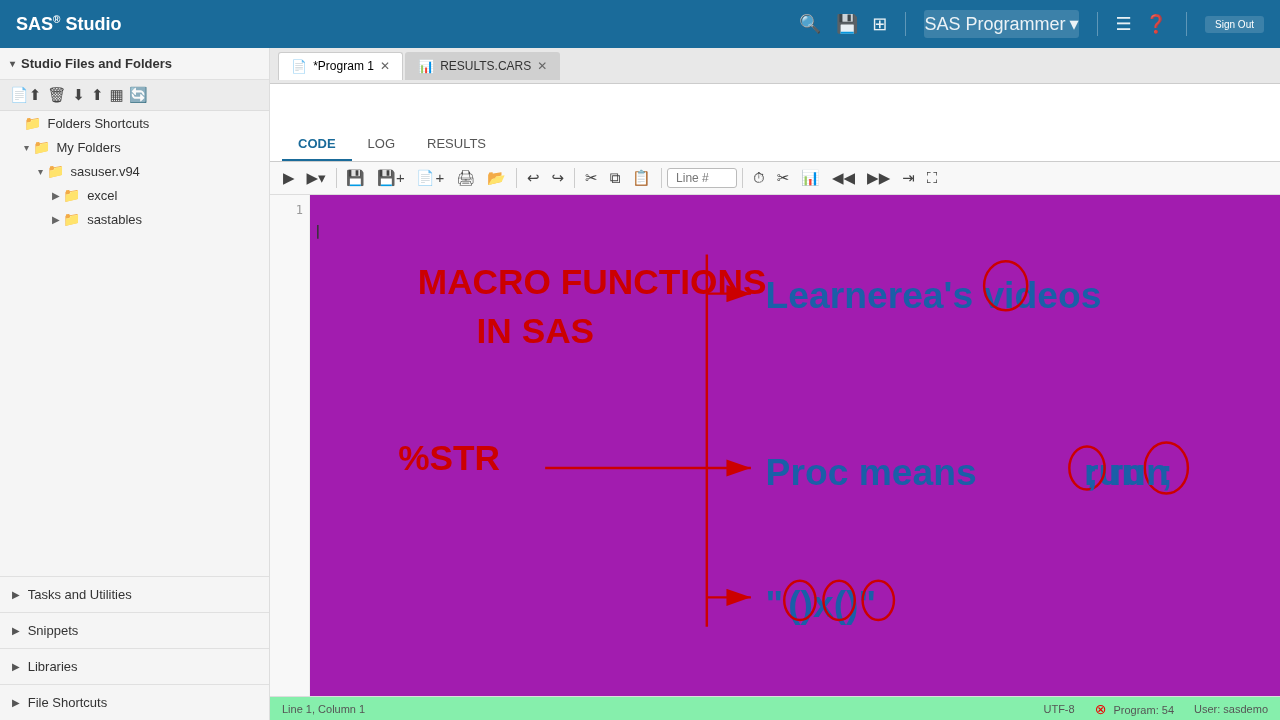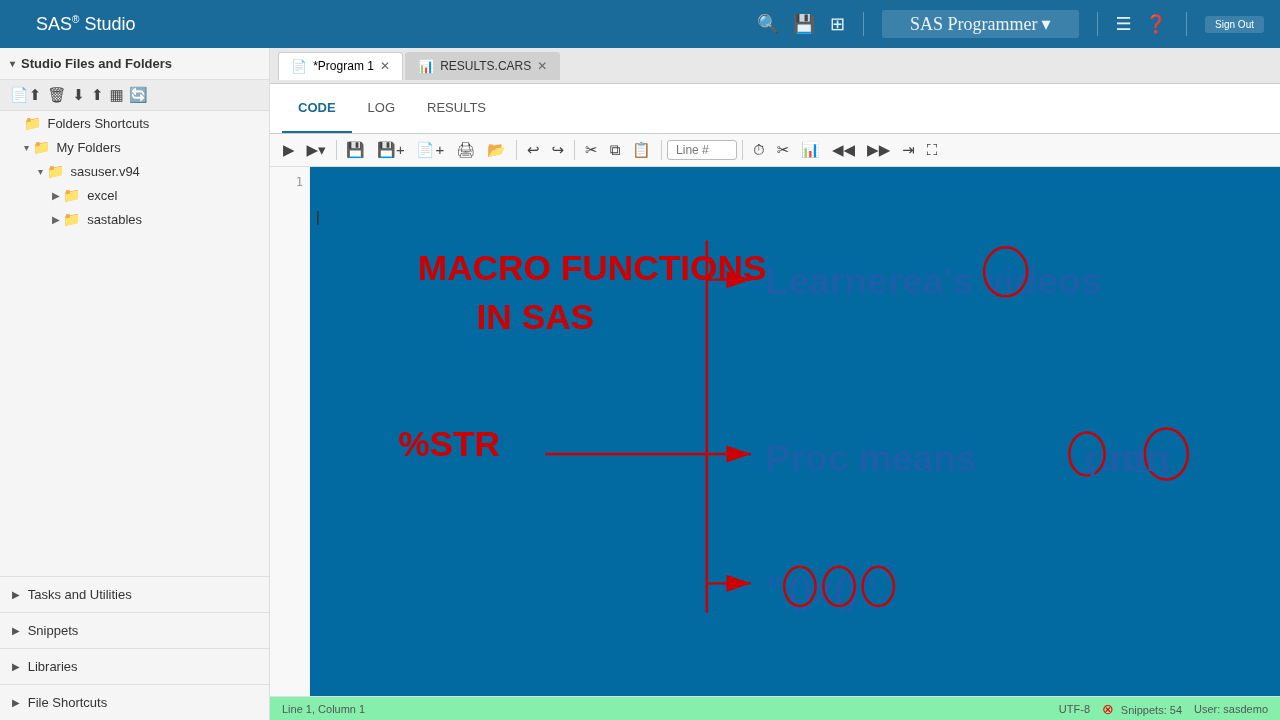--- a/index.html
+++ b/index.html
@@ -9,34 +9,33 @@
     #header {
       background: #1a6b9a;
       height: 48px;
       display: flex;
       align-items: center;
       padding: 0 16px;
       color: white;
     }
     #header .logo {
       font-size: 18px;
-      font-weight: normal;
+      font-weight: bold;
       margin-right: auto;
-      margin-left: 20px;
     }
     #header .logo sup { font-size: 10px; }
     #header .header-icons { display: flex; align-items: center; gap: 14px; }
     #header .header-icons span { cursor: pointer; font-size: 18px; opacity: 0.9; }
     #header .sas-programmer {
       background: rgba(255,255,255,0.15);
       border-radius: 3px;
-      padding: 3px 28px;
+      padding: 3px 0;
       font-size: 13px;
       cursor: pointer;
-      display: flex; align-items: center; gap: 4px; font-family: Liberation Serif, serif;
+      display: flex; align-items: center; gap: 4px;
     }
     #header .sign-out {
       font-size: 10px;
       cursor: pointer;
       background: rgba(255,255,255,0.15);
       padding: 3px 10px;
       border-radius: 3px;
     }
     #header .sep { width: 1px; height: 24px; background: rgba(255,255,255,0.3); margin: 0 4px; }
 
@@ -143,25 +142,26 @@
 
     
     #code-tabs {
       display: flex;
       align-items: center;
       border-bottom: 1px solid #ccc;
       padding: 0 12px;
       background: white;
     }
     .code-tab {
-      padding: 16px 16px;
+      padding: 8px 16px;
       font-size: 13px;
       cursor: pointer;
       color: #555;
       border-bottom: 2px solid transparent;
+      margin-top: 44px;
     }
     .code-tab.active {
       color: #1a6b9a;
       border-bottom-color: #1a6b9a;
       font-weight: 600;
     }
 
     
     #editor-toolbar {
       display: flex;
@@ -205,21 +205,21 @@
       padding: 8px 0;
       font-size: 12px;
       color: #999;
       text-align: right;
       padding-right: 6px;
       font-family: monospace;
     }
     .editor-canvas {
       flex: 1;
       position: relative;
-      background: #0369a1;
+      background: #a21caf;
       overflow: hidden;
       text-decoration: underline;
     }
 
     
     .annotation-layer {
       position: absolute;
       top: 0; left: 0;
       width: 100%; height: 100%;
       pointer-events: none;
@@ -231,21 +231,21 @@
       background: #86efac;
       border-top: 1px solid #ddd;
       display: flex;
       align-items: center;
       justify-content: space-between;
       padding: 0 12px;
       font-size: 11px;
       color: #555;
     }
     #status-bar .left { display: flex; align-items: center; gap: 16px; }
-    #status-bar .right { display: flex; align-items: center; gap: 12px; }
+    #status-bar .right { display: flex; align-items: center; gap: 20px; }
     .error-dot { color: #e00; font-size: 14px; margin-right: 4px; }
   </style>
 </head>
 <body>
 
 <div id="header">
   <div class="logo">
     <span>SAS</span><sup>®</sup>&nbsp;<span>Studio</span>
   </div>
   <div class="header-icons">
@@ -431,21 +431,21 @@
     </div>
 
     <div id="status-bar">
       <div class="left">
         <span>Line 1, Column 1</span>
       </div>
       <div class="right">
         <span>UTF-8</span>
         <span>
           <span class="error-dot">⊗</span>
-          <span>Snippets:</span>
+          <span>Program:</span>
           <span>54</span>
         </span>
         <span>
           <span>User:</span>
           <span>sasdemo</span>
         </span>
       </div>
     </div>
   </div>
 </div>

